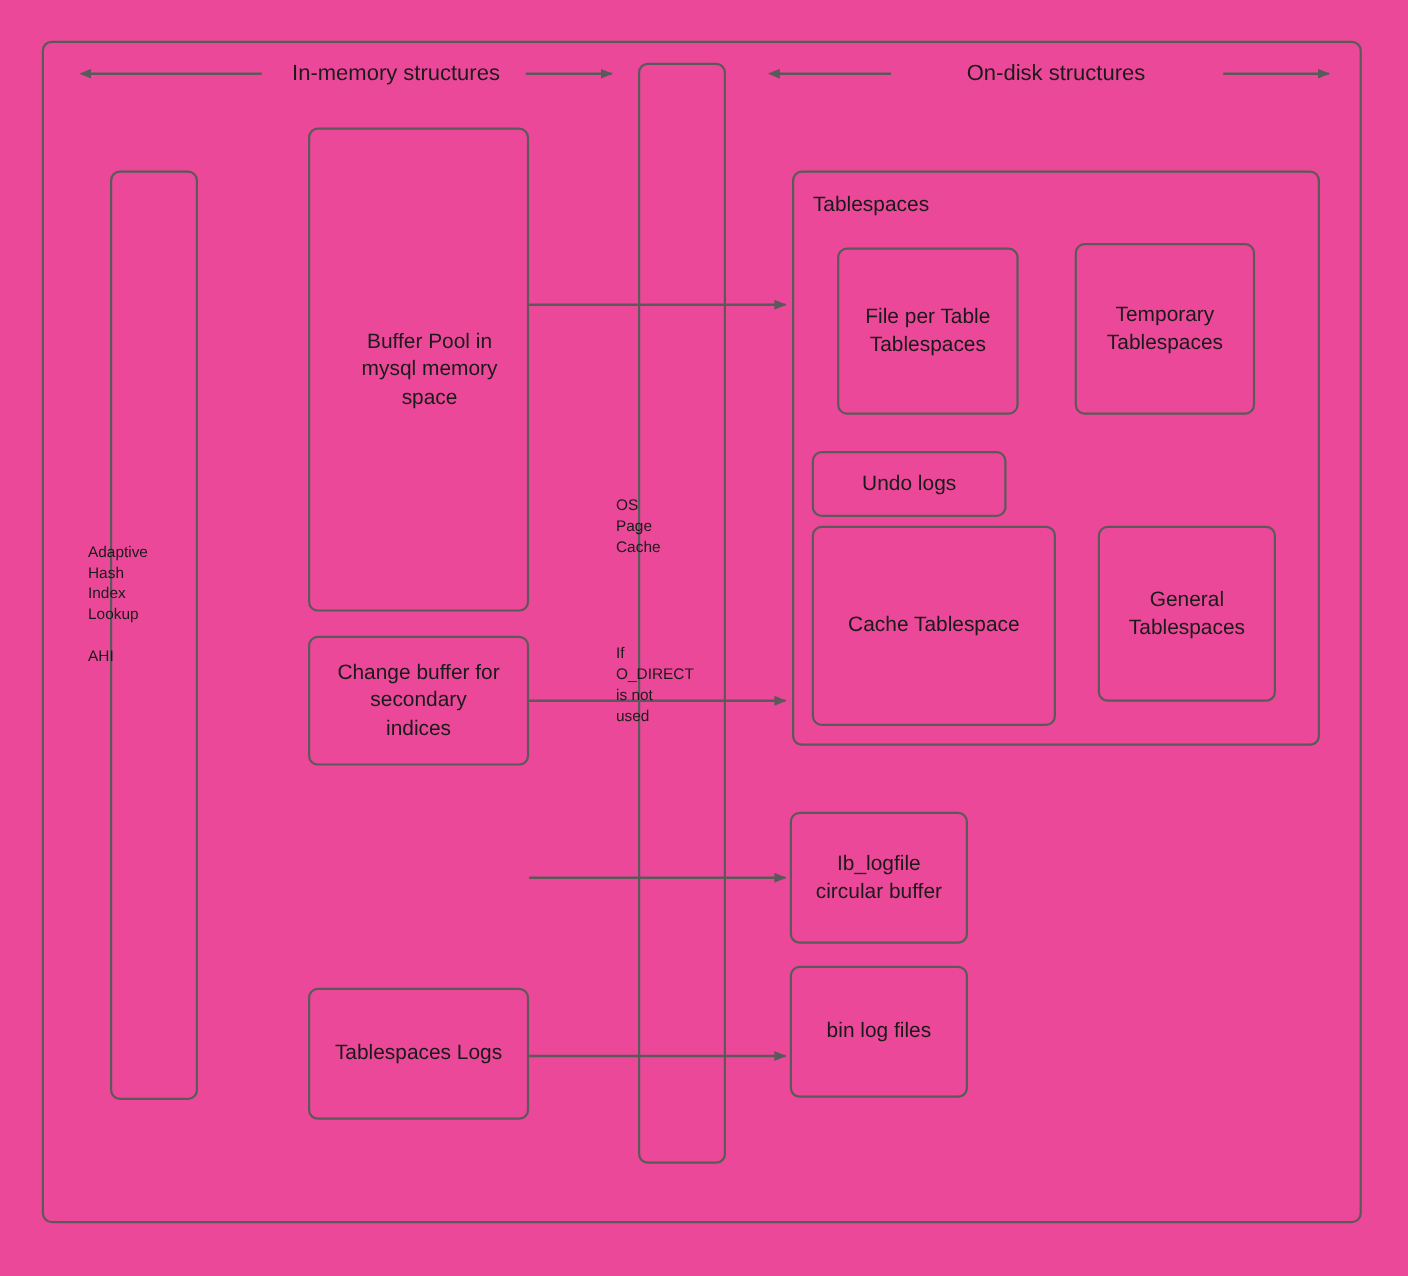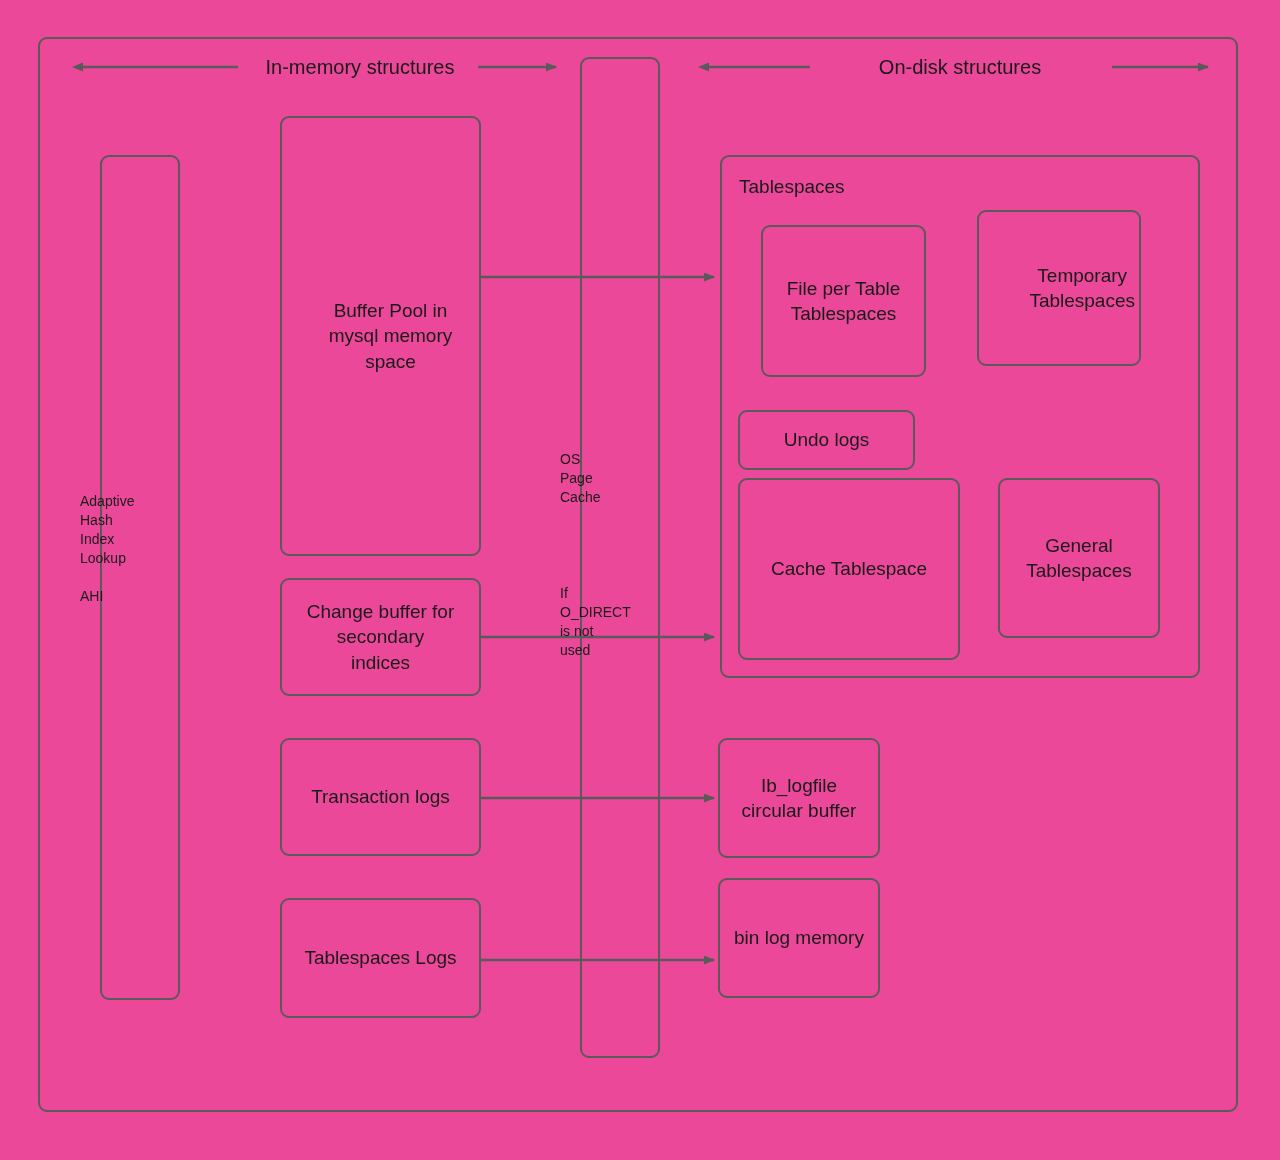--- a/index.html
+++ b/index.html
@@ -138,23 +138,20 @@
 mysql memory
 space</span>
   </div>
 
   <div class="box" style="left:280px; top:578px; width:201px; height:118px;">
     <span class="label">Change buffer for
 secondary
 indices</span>
   </div>
 
-  <div class="box" style="left:280px; top:738px; width:201px; height:118px;">
-    <span class="label">Transaction logs</span>
-  </div>
 
   <div class="box" style="left:280px; top:898px; width:201px; height:120px;">
     <span class="label">Tablespaces Logs</span>
   </div>
 
   <div class="box" style="left:580px; top:57px; width:80px; height:1001px;"></div>
   <div class="overflow-label" style="left:560px; top:450px; width:120px;">OS
 Page
 Cache</div>
   <div class="overflow-label" style="left:560px; top:584px; width:120px;">If
@@ -163,21 +160,21 @@
 used</div>
 
   <div class="frame" style="left:720px; top:155px; width:480px; height:523px;"></div>
   <div class="container-label" style="left:739px; top:176px;">Tablespaces</div>
 
   <div class="box" style="left:737px; top:225px; width:165px; height:152px;margin-left:24px;">
     <span class="label">File per Table
 Tablespaces</span>
   </div>
 
-  <div class="box" style="left:977px; top:210px; width:164px; height:156px;justify-content:flex-end;">
+  <div class="box" style="left:977px; top:221px; width:164px; height:156px;">
     <span class="label">Temporary
 Tablespaces</span>
   </div>
 
   <div class="box" style="left:738px; top:410px; width:177px; height:60px;">
     <span class="label">Undo logs</span>
   </div>
 
   <div class="box" style="left:738px; top:478px; width:222px; height:182px;">
     <span class="label">Cache Tablespace</span>
@@ -187,16 +184,16 @@
     <span class="label">General
 Tablespaces</span>
   </div>
 
   <div class="box" style="left:718px; top:738px; width:162px; height:120px;">
     <span class="label">Ib_logfile
 circular buffer</span>
   </div>
 
   <div class="box" style="left:718px; top:878px; width:162px; height:120px;">
-    <span class="label">bin log memory</span>
+    <span class="label">bin log files</span>
   </div>
 
 </div>
 
 </body></html>

